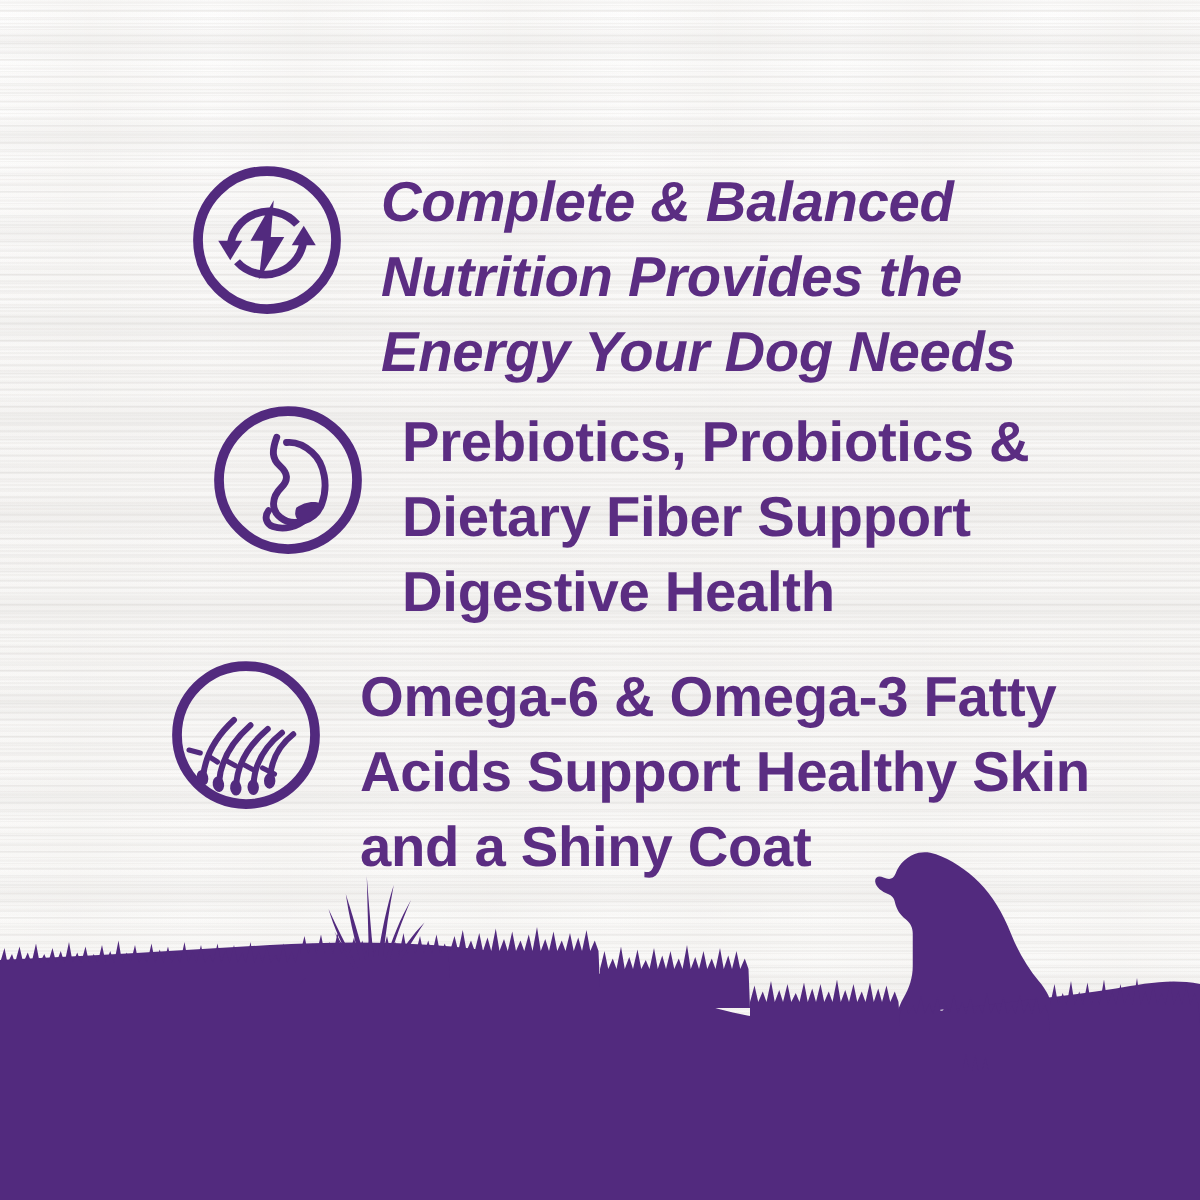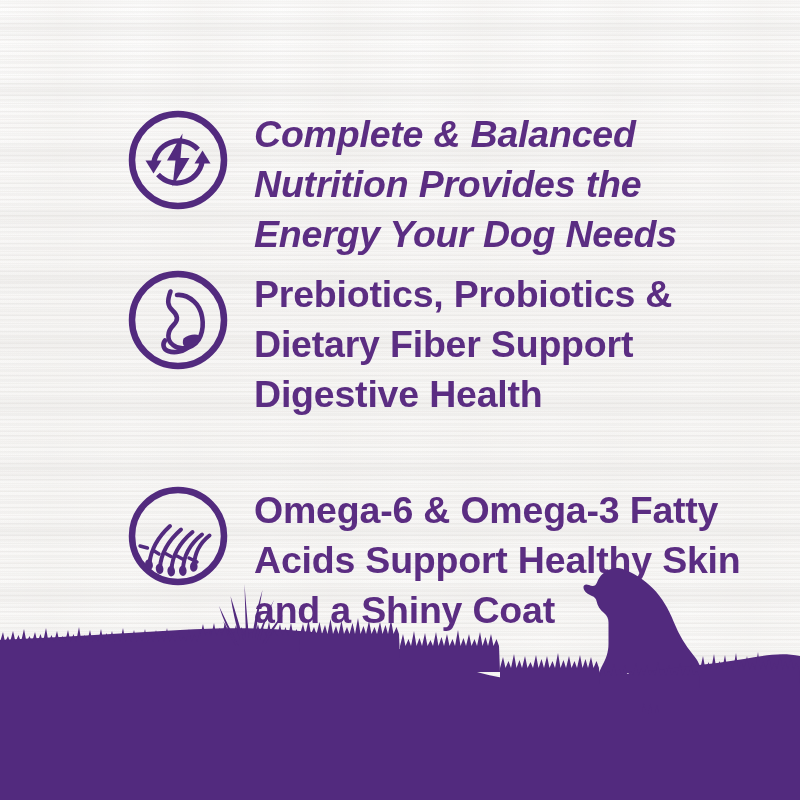--- a/index.html
+++ b/index.html
@@ -58,22 +58,22 @@
     color:#5b2d82;
     font-size:37.5px;
     line-height:50px;
     font-weight:700;
     letter-spacing:-0.2px;
     white-space:pre-line;
     padding-top:1px;
   }
 
   #feature-0{left:126px;top:108px;font-style:italic;}
-  #feature-1{left:126px;top:268px;justify-content:flex-end;}
-  #feature-2{left:126px;top:438px;margin-top:46px;}
+  #feature-1{left:140px;top:268px;justify-content:flex-end;}
+  #feature-2{left:112px;top:438px;}
 
   
   .scene{position:absolute;left:0;bottom:0;width:800px;height:240px;}
   .scene svg{display:block;width:800px;height:240px;}
 </style>
 </head>
 <body>
 
 <div id="stage">
 

